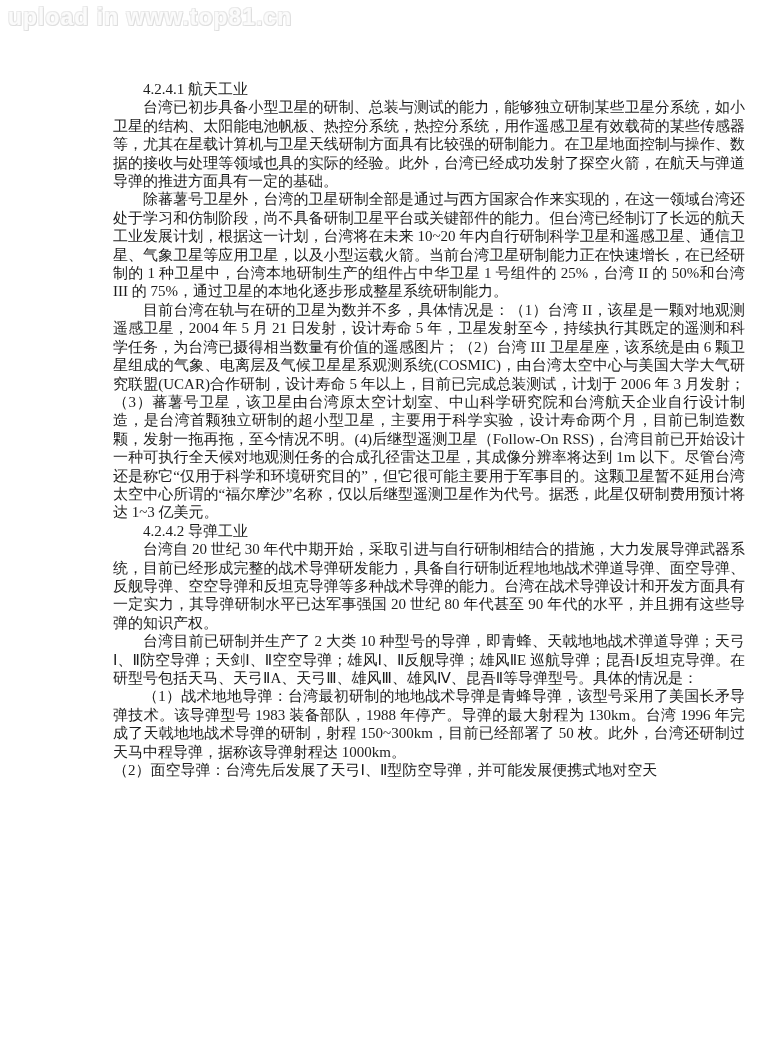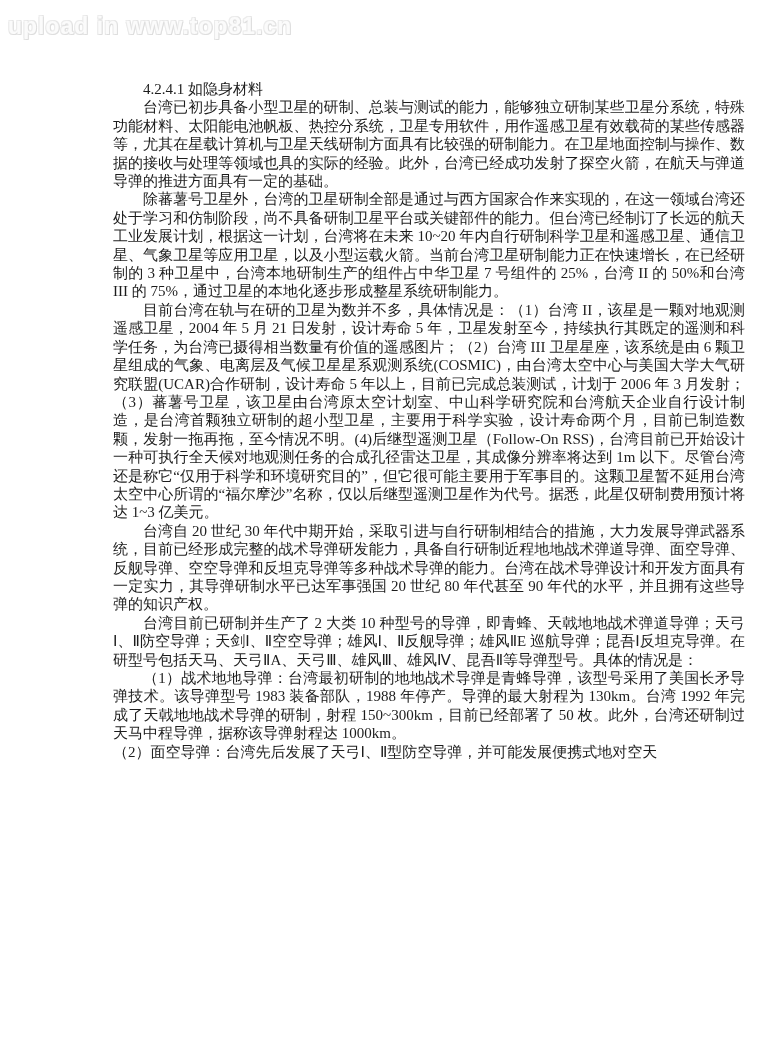--- a/index.html
+++ b/index.html
@@ -10,21 +10,21 @@
   body {
     width: 769px;
     height: 1050px;
     position: relative;
     overflow: hidden;
     font-family: "Liberation Serif", serif;
   }
   .watermark {
     position: absolute;
     left: 8px;
-    top: 13px;
+    top: 4px;
     font-family: "Liberation Sans", sans-serif;
     font-weight: bold;
     font-size: 23px;
     letter-spacing: 1px;
     color: #fbfbfb;
     text-shadow:
       1px 1px 0 #dedede,
       -1px -1px 0 #ececec,
       1px -1px 0 #e6e6e6,
       -1px 1px 0 #e6e6e6,
@@ -51,21 +51,22 @@
   .page-text p.no-indent {
     text-indent: 0;
   }
 </style>
 </head>
 <body>
 
 <div class="watermark">upload in www.top81.cn</div>
 
 <div class="page-text">
-  <p>4.2.4.1 如隐身材料</p>
-  <p>台湾已初步具备小型卫星的研制、总装与测试的能力，能够独立研制某些卫星分系统，特殊功能材料、太阳能电池帆板、热控分系统，卫星专用软件，用作遥感卫星有效载荷的某些传感器等，尤其在星载计算机与卫星天线研制方面具有比较强的研制能力。在卫星地面控制与操作、数据的接收与处理等领域也具的实际的经验。此外，台湾已经成功发射了探空火箭，在航天与弹道导弹的推进方面具有一定的基础。</p>
-  <p>除蕃薯号卫星外，台湾的卫星研制全部是通过与西方国家合作来实现的，在这一领域台湾还处于学习和仿制阶段，尚不具备研制卫星平台或关键部件的能力。但台湾已经制订了长远的航天工业发展计划，根据这一计划，台湾将在未来 10~20 年内自行研制科学卫星和遥感卫星、通信卫星、气象卫星等应用卫星，以及小型运载火箭。当前台湾卫星研制能力正在快速增长，在已经研制的 3 种卫星中，台湾本地研制生产的组件占中华卫星 7 号组件的 25%，台湾 II 的 50%和台湾 III 的 75%，通过卫星的本地化逐步形成整星系统研制能力。</p>
+  <p>4.2.4.1 航天工业</p>
+  <p>台湾已初步具备小型卫星的研制、总装与测试的能力，能够独立研制某些卫星分系统，如小卫星的结构、太阳能电池帆板、热控分系统，热控分系统，用作遥感卫星有效载荷的某些传感器等，尤其在星载计算机与卫星天线研制方面具有比较强的研制能力。在卫星地面控制与操作、数据的接收与处理等领域也具的实际的经验。此外，台湾已经成功发射了探空火箭，在航天与弹道导弹的推进方面具有一定的基础。</p>
+  <p>除蕃薯号卫星外，台湾的卫星研制全部是通过与西方国家合作来实现的，在这一领域台湾还处于学习和仿制阶段，尚不具备研制卫星平台或关键部件的能力。但台湾已经制订了长远的航天工业发展计划，根据这一计划，台湾将在未来 10~20 年内自行研制科学卫星和遥感卫星、通信卫星、气象卫星等应用卫星，以及小型运载火箭。当前台湾卫星研制能力正在快速增长，在已经研制的 1 种卫星中，台湾本地研制生产的组件占中华卫星 1 号组件的 25%，台湾 II 的 50%和台湾 III 的 75%，通过卫星的本地化逐步形成整星系统研制能力。</p>
   <p>目前台湾在轨与在研的卫星为数并不多，具体情况是：（1）台湾 II，该星是一颗对地观测遥感卫星，2004 年 5 月 21 日发射，设计寿命 5 年，卫星发射至今，持续执行其既定的遥测和科学任务，为台湾已摄得相当数量有价值的遥感图片；（2）台湾 III 卫星星座，该系统是由 6 颗卫星组成的气象、电离层及气候卫星星系观测系统(COSMIC)，由台湾太空中心与美国大学大气研究联盟(UCAR)合作研制，设计寿命 5 年以上，目前已完成总装测试，计划于 2006 年 3 月发射；（3）蕃薯号卫星，该卫星由台湾原太空计划室、中山科学研究院和台湾航天企业自行设计制造，是台湾首颗独立研制的超小型卫星，主要用于科学实验，设计寿命两个月，目前已制造数颗，发射一拖再拖，至今情况不明。(4)后继型遥测卫星（Follow-On RSS)，台湾目前已开始设计一种可执行全天候对地观测任务的合成孔径雷达卫星，其成像分辨率将达到 1m 以下。尽管台湾还是称它“仅用于科学和环境研究目的”，但它很可能主要用于军事目的。这颗卫星暂不延用台湾太空中心所谓的“福尔摩沙”名称，仅以后继型遥测卫星作为代号。据悉，此星仅研制费用预计将达 1~3 亿美元。</p>
+  <p>4.2.4.2 导弹工业</p>
   <p>台湾自 20 世纪 30 年代中期开始，采取引进与自行研制相结合的措施，大力发展导弹武器系统，目前已经形成完整的战术导弹研发能力，具备自行研制近程地地战术弹道导弹、面空导弹、反舰导弹、空空导弹和反坦克导弹等多种战术导弹的能力。台湾在战术导弹设计和开发方面具有一定实力，其导弹研制水平已达军事强国 20 世纪 80 年代甚至 90 年代的水平，并且拥有这些导弹的知识产权。</p>
   <p>台湾目前已研制并生产了 2 大类 10 种型号的导弹，即青蜂、天戟地地战术弹道导弹；天弓Ⅰ、Ⅱ防空导弹；天剑Ⅰ、Ⅱ空空导弹；雄风Ⅰ、Ⅱ反舰导弹；雄风ⅡE 巡航导弹；昆吾Ⅰ反坦克导弹。在研型号包括天马、天弓ⅡA、天弓Ⅲ、雄风Ⅲ、雄风Ⅳ、昆吾Ⅱ等导弹型号。具体的情况是：</p>
-  <p>（1）战术地地导弹：台湾最初研制的地地战术导弹是青蜂导弹，该型号采用了美国长矛导弹技术。该导弹型号 1983 装备部队，1988 年停产。导弹的最大射程为 130km。台湾 1992 年完成了天戟地地战术导弹的研制，射程 150~300km，目前已经部署了 50 枚。此外，台湾还研制过天马中程导弹，据称该导弹射程达 1000km。</p>
+  <p>（1）战术地地导弹：台湾最初研制的地地战术导弹是青蜂导弹，该型号采用了美国长矛导弹技术。该导弹型号 1983 装备部队，1988 年停产。导弹的最大射程为 130km。台湾 1996 年完成了天戟地地战术导弹的研制，射程 150~300km，目前已经部署了 50 枚。此外，台湾还研制过天马中程导弹，据称该导弹射程达 1000km。</p>
   <p class="no-indent">（2）面空导弹：台湾先后发展了天弓Ⅰ、Ⅱ型防空导弹，并可能发展便携式地对空天</p>
 </div>
 
 </body></html>

